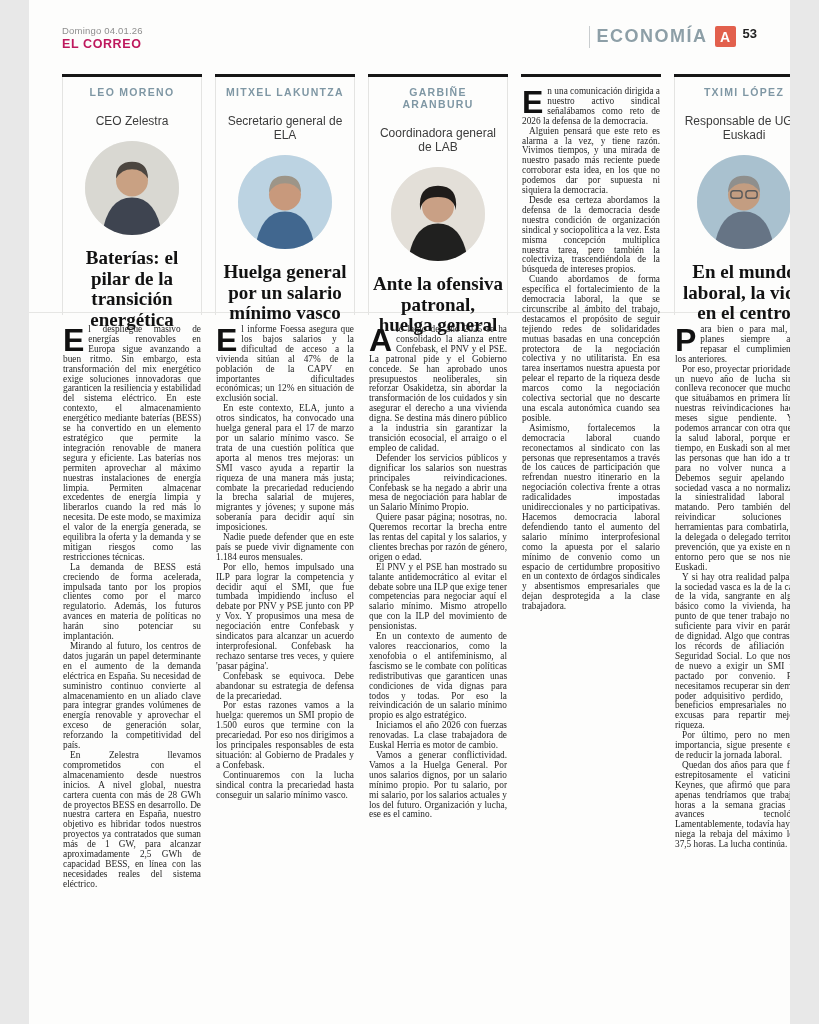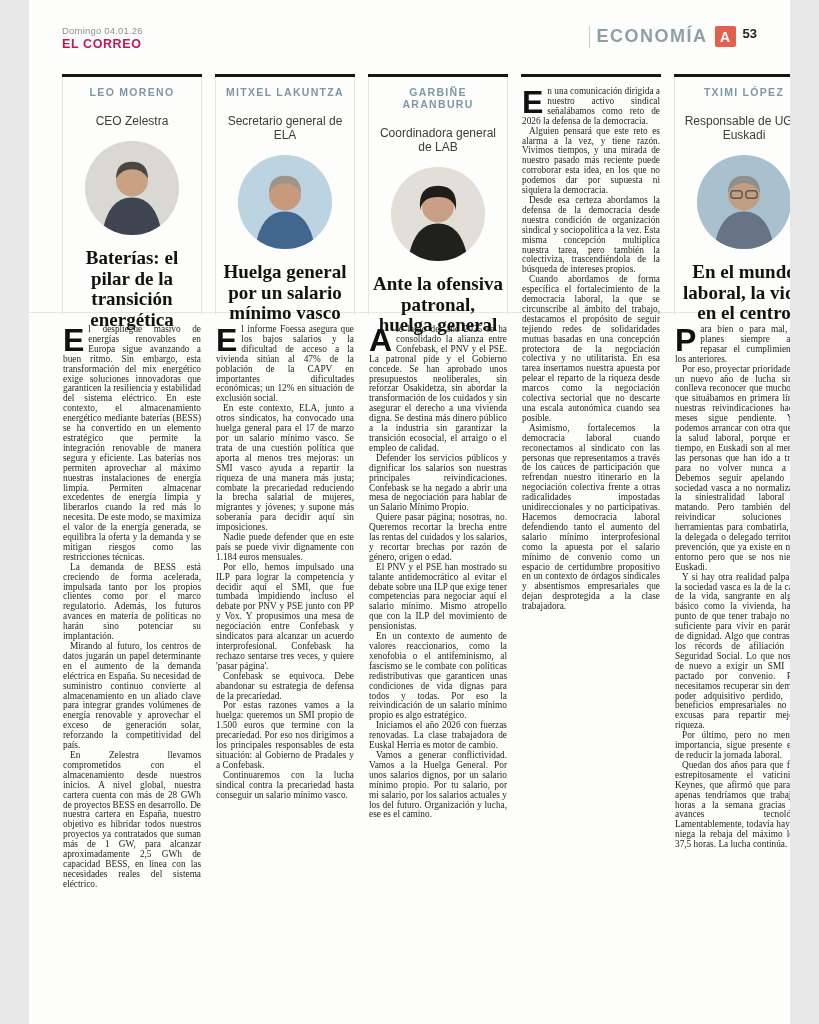--- a/index.html
+++ b/index.html
@@ -175,21 +175,21 @@
               <path d="M18 100 q6 -40 32 -40 q26 0 32 40 z" fill="var(--shirt)"></path>
               <circle cx="50" cy="42" r="17" fill="var(--skin)"></circle>
               <path d="M31 46 q-3 -26 19 -26 q22 0 19 26 q-2 -14 -19 -14 q-17 0 -19 14" fill="var(--hair)"></path>
             </svg>
         </div>
         <div class="headline">Ante la ofensiva patronal, huelga general</div>
       </div>
       <div class="body">
           <p class="first"><span class="dropcap">A</span>lo largo del año 2025 se ha consolidado la alianza entre Confebask, el PNV y el PSE. La patronal pide y el Gobierno concede. Se han aprobado unos presupuestos neoliberales, sin reforzar Osakidetza, sin abordar la transformación de los cuidados y sin asegurar el derecho a una vivienda digna. Se destina más dinero público a la industria sin garantizar la transición ecosocial, el arraigo o el empleo de calidad.</p>
           <p>Defender los servicios públicos y dignificar los salarios son nuestras principales reivindicaciones. Confebask se ha negado a abrir una mesa de negociación para hablar de un Salario Mínimo Propio.</p>
-          <p>Quiere pasar página; nosotras, no. Queremos recortar la brecha entre las rentas del cuidados y los salarios, y recortar brechas por razón de género, origen o edad.</p>
+          <p>Quiere pasar página; nosotras, no. Queremos recortar la brecha entre las rentas del capital y los salarios, y clientes brechas por razón de género, origen o edad.</p>
           <p>El PNV y el PSE han mostrado su talante antidemocrático al evitar el debate sobre una ILP que exige tener competencias para negociar aquí el salario mínimo. Mismo atropello que con la ILP del movimiento de pensionistas.</p>
           <p>En un contexto de aumento de valores reaccionarios, como la xenofobia o el antifeminismo, al fascismo se le combate con políticas redistributivas que garanticen unas condiciones de vida dignas para todos y todas. Por eso la reivindicación de un salario mínimo propio es algo estratégico.</p>
           <p>Iniciamos el año 2026 con fuerzas renovadas. La clase trabajadora de Euskal Herria es motor de cambio.</p>
           <p>Vamos a generar conflictividad. Vamos a la Huelga General. Por unos salarios dignos, por un salario mínimo propio. Por tu salario, por mi salario, por los salarios actuales y los del futuro. Organización y lucha, ese es el camino.</p>
         </div>
     </article>
 
     <article class="col c4">
       <div class="col-bar"></div>
       <div class="body">

